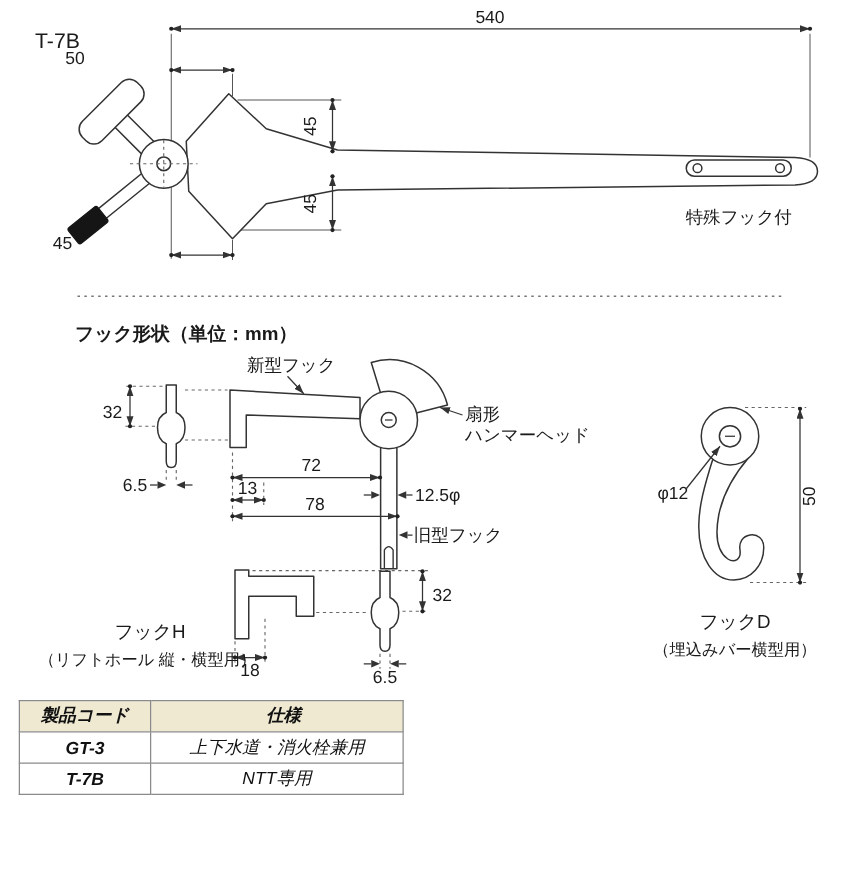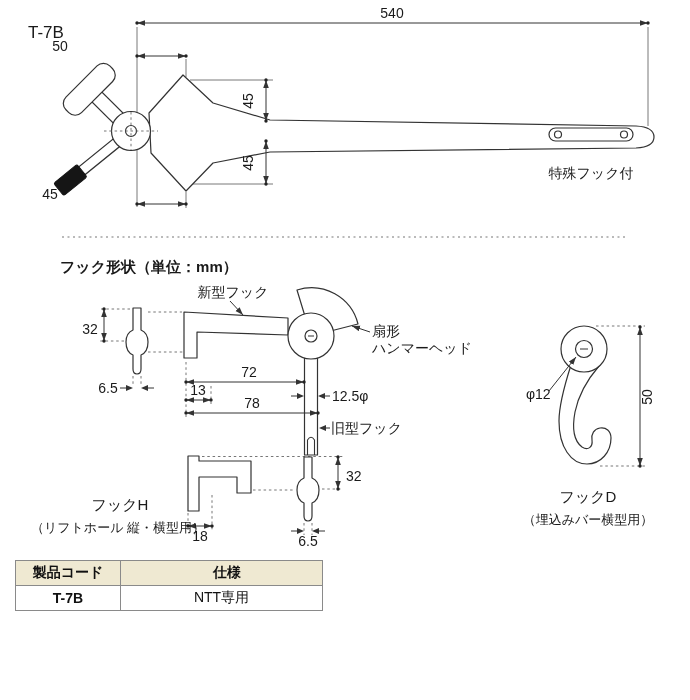--- a/index.html
+++ b/index.html
@@ -15,21 +15,21 @@
   .tt{font-size:17px;}
   .tb{font-weight:bold;}
   .outline{fill:#ffffff;stroke:#333333;stroke-width:1.2;stroke-linejoin:round;}
   .dim{stroke:#333333;stroke-width:1;fill:none;}
   .ext{stroke:#555555;stroke-width:0.8;fill:none;}
   .dash{stroke:#666666;stroke-width:0.9;fill:none;stroke-dasharray:2.5 2.8;}
   .sep{stroke:#777777;stroke-width:1.2;fill:none;stroke-dasharray:2 3.5;}
   .arrfill{fill:#333333;}
   .spec-table{
     position:absolute;left:15px;top:560px;border-collapse:collapse;
-    font-size:14px;color:#111111;table-layout:fixed;
+    font-size:14px;color:#111111;table-layout:fixed;font-style:italic;
   }
   .spec-table th,.spec-table td{
     border:1px solid #8a8a8a;height:24px;padding:0 4px;text-align:center;
     overflow:hidden;white-space:nowrap;
   }
   .spec-table th{background:#efe9d2;font-weight:bold;}
   .spec-table .col-code{width:96px;}
   .spec-table .col-spec{width:182px;padding-left:15px;}
   .spec-table td.code{font-weight:bold;}
 </style>
@@ -243,17 +243,21 @@
 
 <table class="spec-table">
   <thead>
     <tr>
       <th class="col-code">製品コード</th>
       <th class="col-spec">仕様</th>
     </tr>
   </thead>
   <tbody>
     <tr>
+      <td class="code">GT-3</td>
+      <td>上下水道・消火栓兼用</td>
+    </tr>
+    <tr>
       <td class="code">T-7B</td>
       <td>NTT専用</td>
     </tr>
   </tbody>
 </table>
 
 </body></html>

